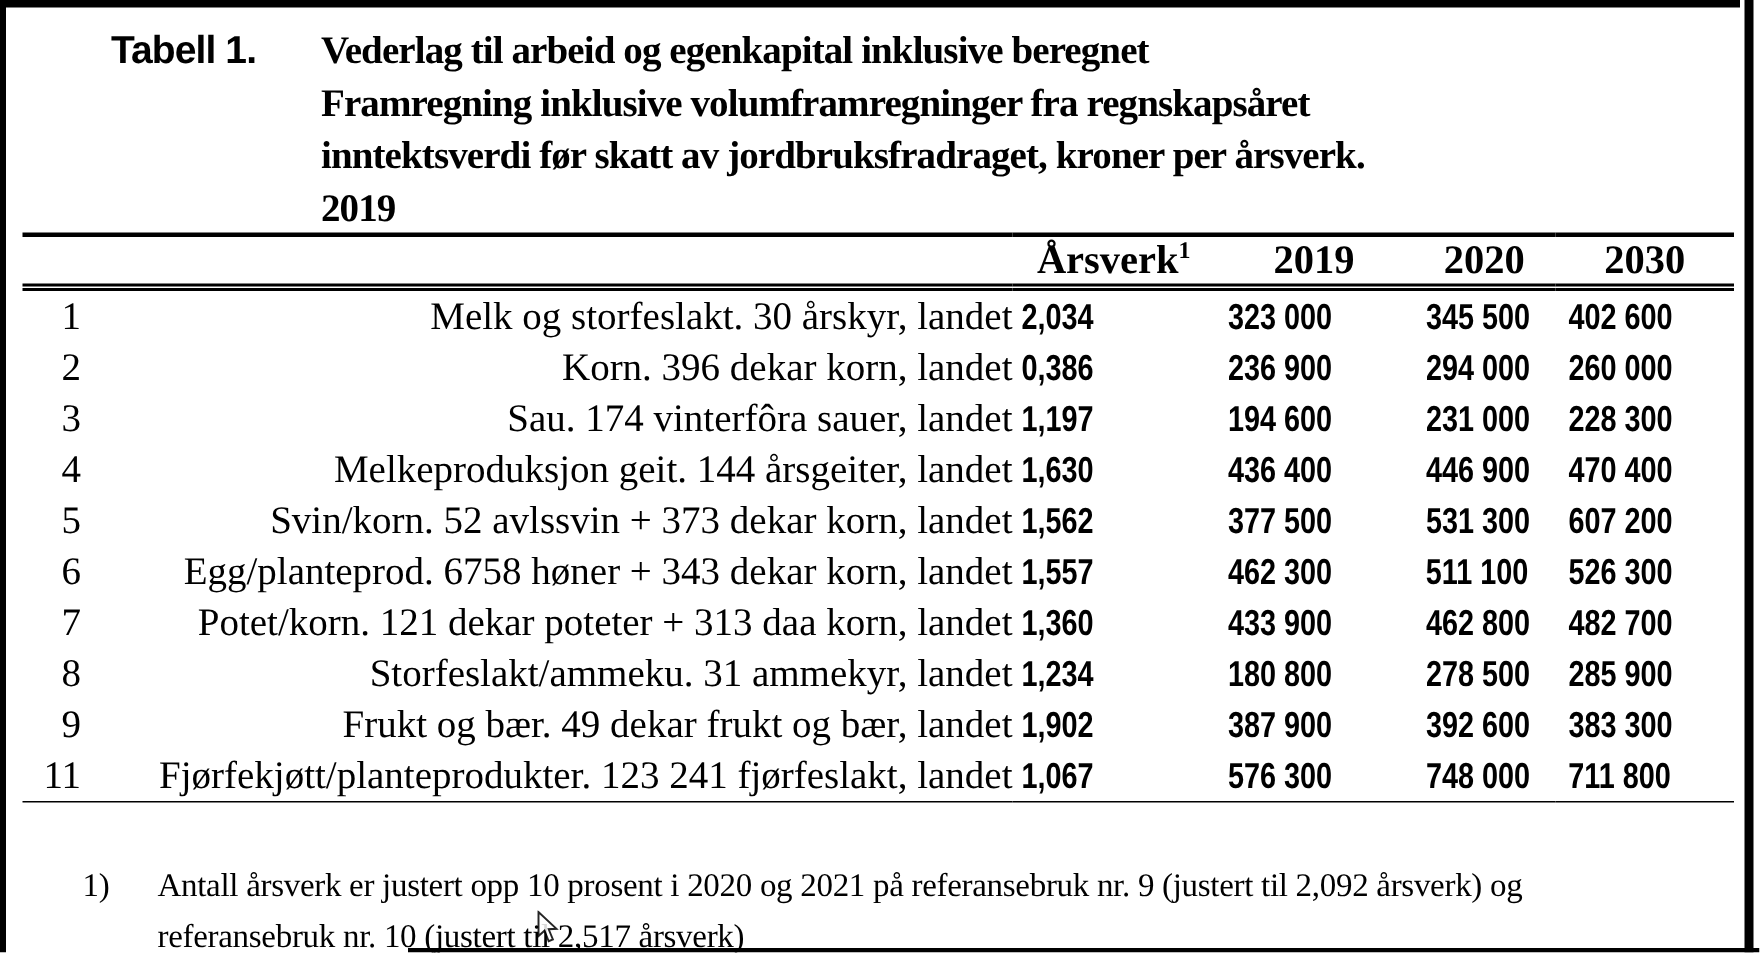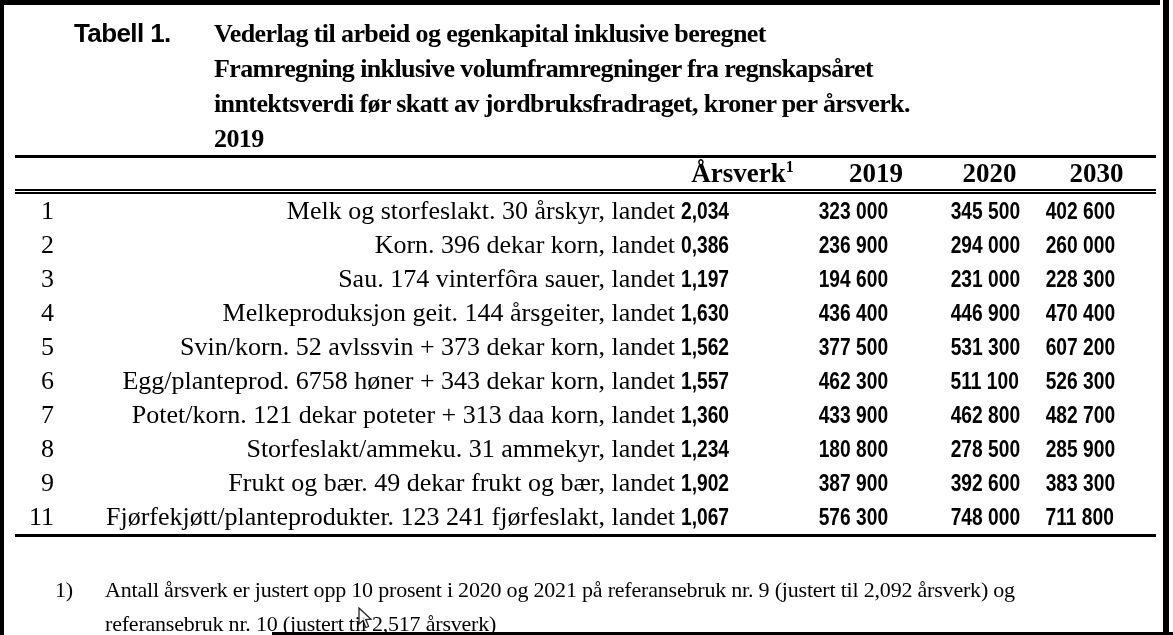--- a/index.html
+++ b/index.html
@@ -32,21 +32,21 @@
   col.c-y19{width:132px;}
   col.c-y20{width:95px;}
   col.c-y21{width:119px;}
   thead th{
     height:29px;padding:0;border-bottom:5px double #000;
     font-size:27px;font-weight:bold;text-align:center;vertical-align:middle;
     font-family:"Liberation Serif", serif;
   }
   thead th sup{font-size:16px;vertical-align:super;line-height:0;}
   tbody td{height:34px;padding:0;vertical-align:middle;font-size:26px;}
-  tbody tr:last-child td{border-bottom:3px solid #000000;}
+  tbody tr:last-child td{border-bottom:1px solid #000000;}
   td.nr{text-align:right;padding-right:6px;}
   td.desc{text-align:right;padding-left:15px;white-space:nowrap;overflow:visible;}
   td.val{}
   .num{
     display:inline-block;transform:scaleX(0.8);
     font-family:"Liberation Sans", sans-serif;font-weight:bold;font-size:24px;
     white-space:nowrap;
   }
 
   

